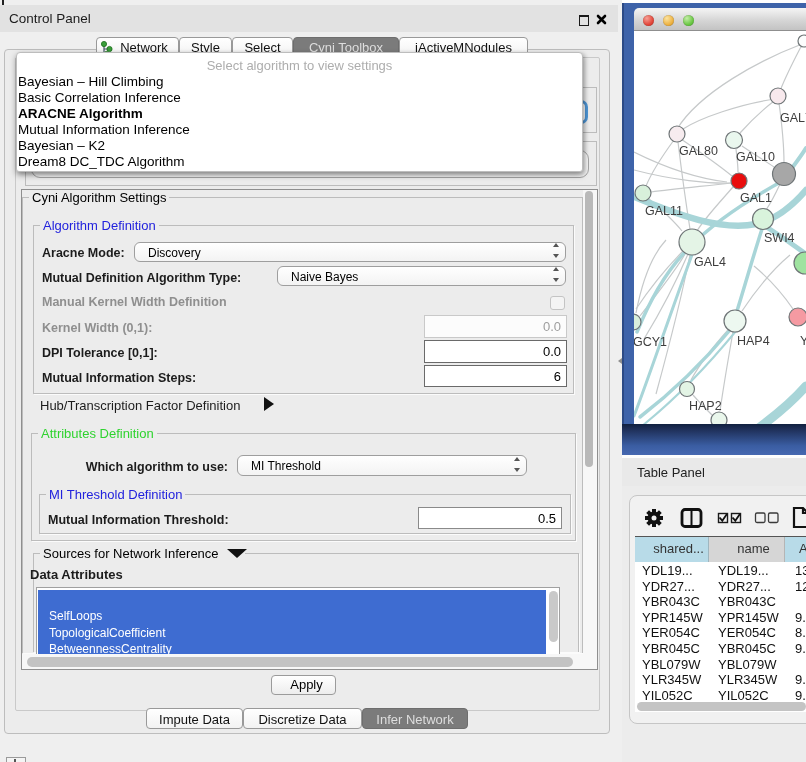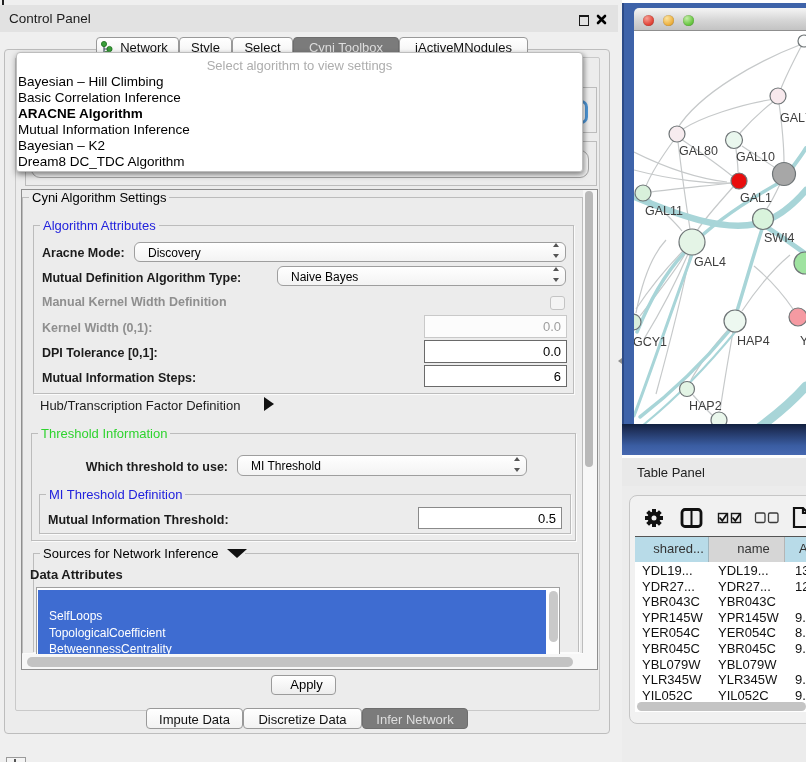--- a/index.html
+++ b/index.html
@@ -207,42 +207,42 @@
  </div>
 </div>
 
 <div class="abs" style="left:21px;top:189px;width:577px;height:481px;border:1px solid #8f8f8f;box-sizing:border-box;background:transparent;"></div>
 
 <div class="abs etch" style="left:22px;top:197px;width:559px;height:455px;border-bottom:none;">
   <span class="gtitle" style="background:#ececec;">Cyni Algorithm Settings</span>
 </div>
 
 <div class="abs etch" style="left:33px;top:225px;width:539px;height:167px;">
-  <span class="gtitle" style="color:#2222dd;background:#ececec;">Algorithm Attributes</span>
+  <span class="gtitle" style="color:#2222dd;background:#ececec;">Algorithm Definition</span>
 </div>
 <div class="abs lab bold" style="left:42px;top:246px;">Aracne Mode:</div>
 <div class="combo" style="left:134px;top:242px;width:432px;height:20px;"><span style="margin-left:13px;line-height:20px;">Discovery</span><span class="ar ar-up"></span><span class="ar ar-dn"></span></div>
 <div class="abs lab bold" style="left:42px;top:271px;">Mutual Definition Algorithm Type:</div>
 <div class="combo" style="left:277px;top:266px;width:289px;height:20px;"><span style="margin-left:13px;line-height:20px;">Naive Bayes</span><span class="ar ar-up"></span><span class="ar ar-dn"></span></div>
 <div class="abs lab bold" style="left:42px;top:295px;color:#8f8f8f;">Manual Kernel Width Definition</div>
 <div class="abs" style="left:550px;top:296px;width:13px;height:12px;border:1px solid #c4c4c4;background:#f4f4f4;border-radius:3px;"></div>
 <div class="abs lab bold" style="left:42px;top:321px;color:#8f8f8f;">Kernel Width (0,1):</div>
 <div class="field" style="left:424px;top:315px;width:143px;height:23px;background:#fcfcfc;color:#9e9e9e;border-color:#c9c9c9;line-height:22px;">0.0</div>
 <div class="abs lab bold" style="left:42px;top:346px;text-align:right;">DPI Tolerance [0,1]:</div>
 <div class="field" style="left:424px;top:340px;width:143px;height:23px;border-color:#6a6a6a;line-height:22px;">0.0</div>
 <div class="abs lab bold" style="left:42px;top:371px;">Mutual Information Steps:</div>
 <div class="field" style="left:424px;top:365px;width:143px;height:22px;border-color:#6a6a6a;line-height:21px;">6</div>
 
 <div class="abs lab" style="left:40px;top:398px;font-size:13px;">Hub/Transcription Factor Definition</div>
 <div class="abs" style="left:264px;top:397px;width:0;height:0;border-top:7px solid transparent;border-bottom:7px solid transparent;border-left:10px solid #111;"></div>
 
 <div class="abs etch" style="left:31px;top:433px;width:543px;height:106px;">
-  <span class="gtitle" style="color:#2fd32f;background:#ececec;">Threshold Information</span>
-</div>
-<div class="abs lab bold" style="left:0px;top:460px;width:228px;text-align:right;">Which threshold to use:</div>
+  <span class="gtitle" style="color:#2fd32f;background:#ececec;">Attributes Definition</span>
+</div>
+<div class="abs lab bold" style="left:0px;top:460px;width:228px;text-align:right;">Which algorithm to use:</div>
 <div class="combo" style="left:237px;top:455px;width:290px;height:21px;"><span style="margin-left:13px;line-height:21px;">MI Threshold</span><span class="ar ar-up"></span><span class="ar ar-dn"></span></div>
 <div class="abs etch" style="left:39px;top:494px;width:530px;height:38px;">
   <span class="gtitle" style="color:#2222dd;background:#ececec;">MI Threshold Definition</span>
 </div>
 <div class="abs lab bold" style="left:48px;top:513px;">Mutual Information Threshold:</div>
 <div class="field" style="left:418px;top:507px;width:144px;height:22px;border-color:#8a8a8a;line-height:21px;">0.5</div>
 
 <div class="abs etch" style="left:33px;top:553px;width:544px;height:98px;border-bottom:none;">
   <span class="gtitle" style="background:#ececec;font-weight:normal;padding-right:26px;">Sources for Network Inference</span>
 </div>

